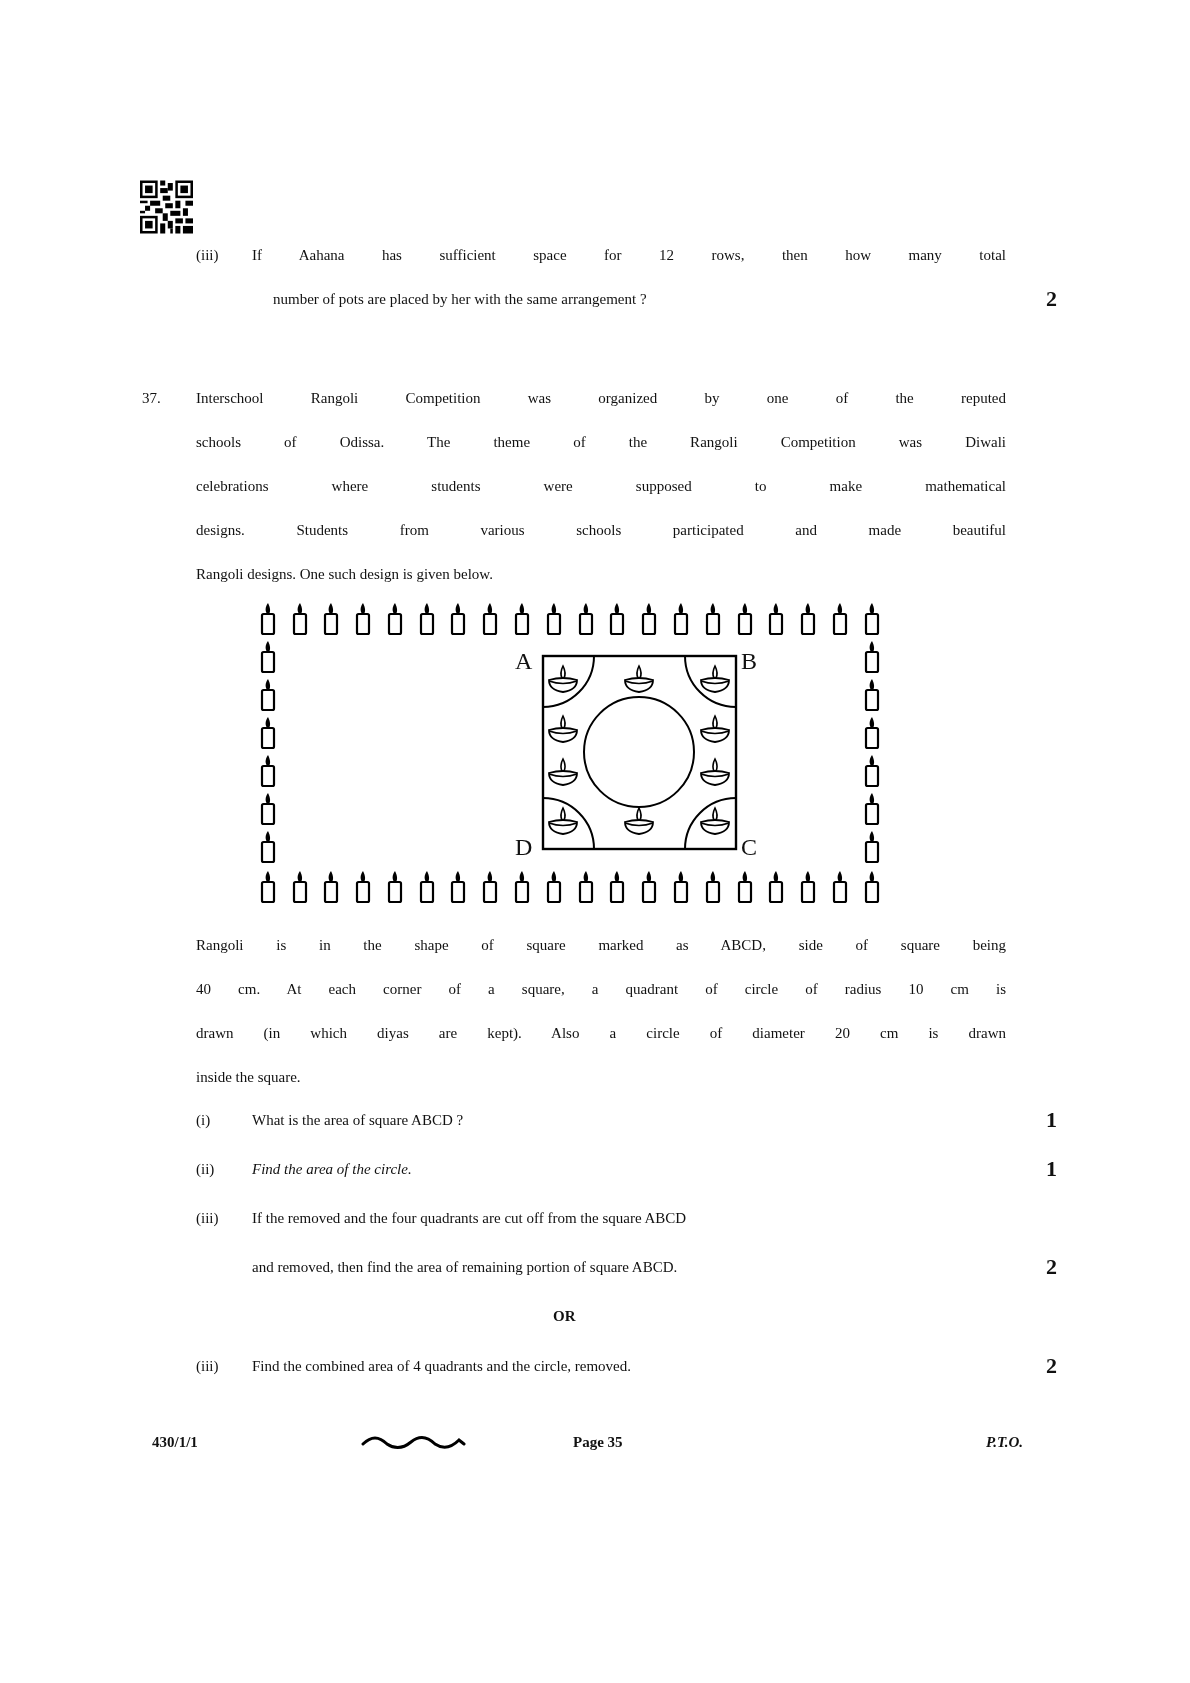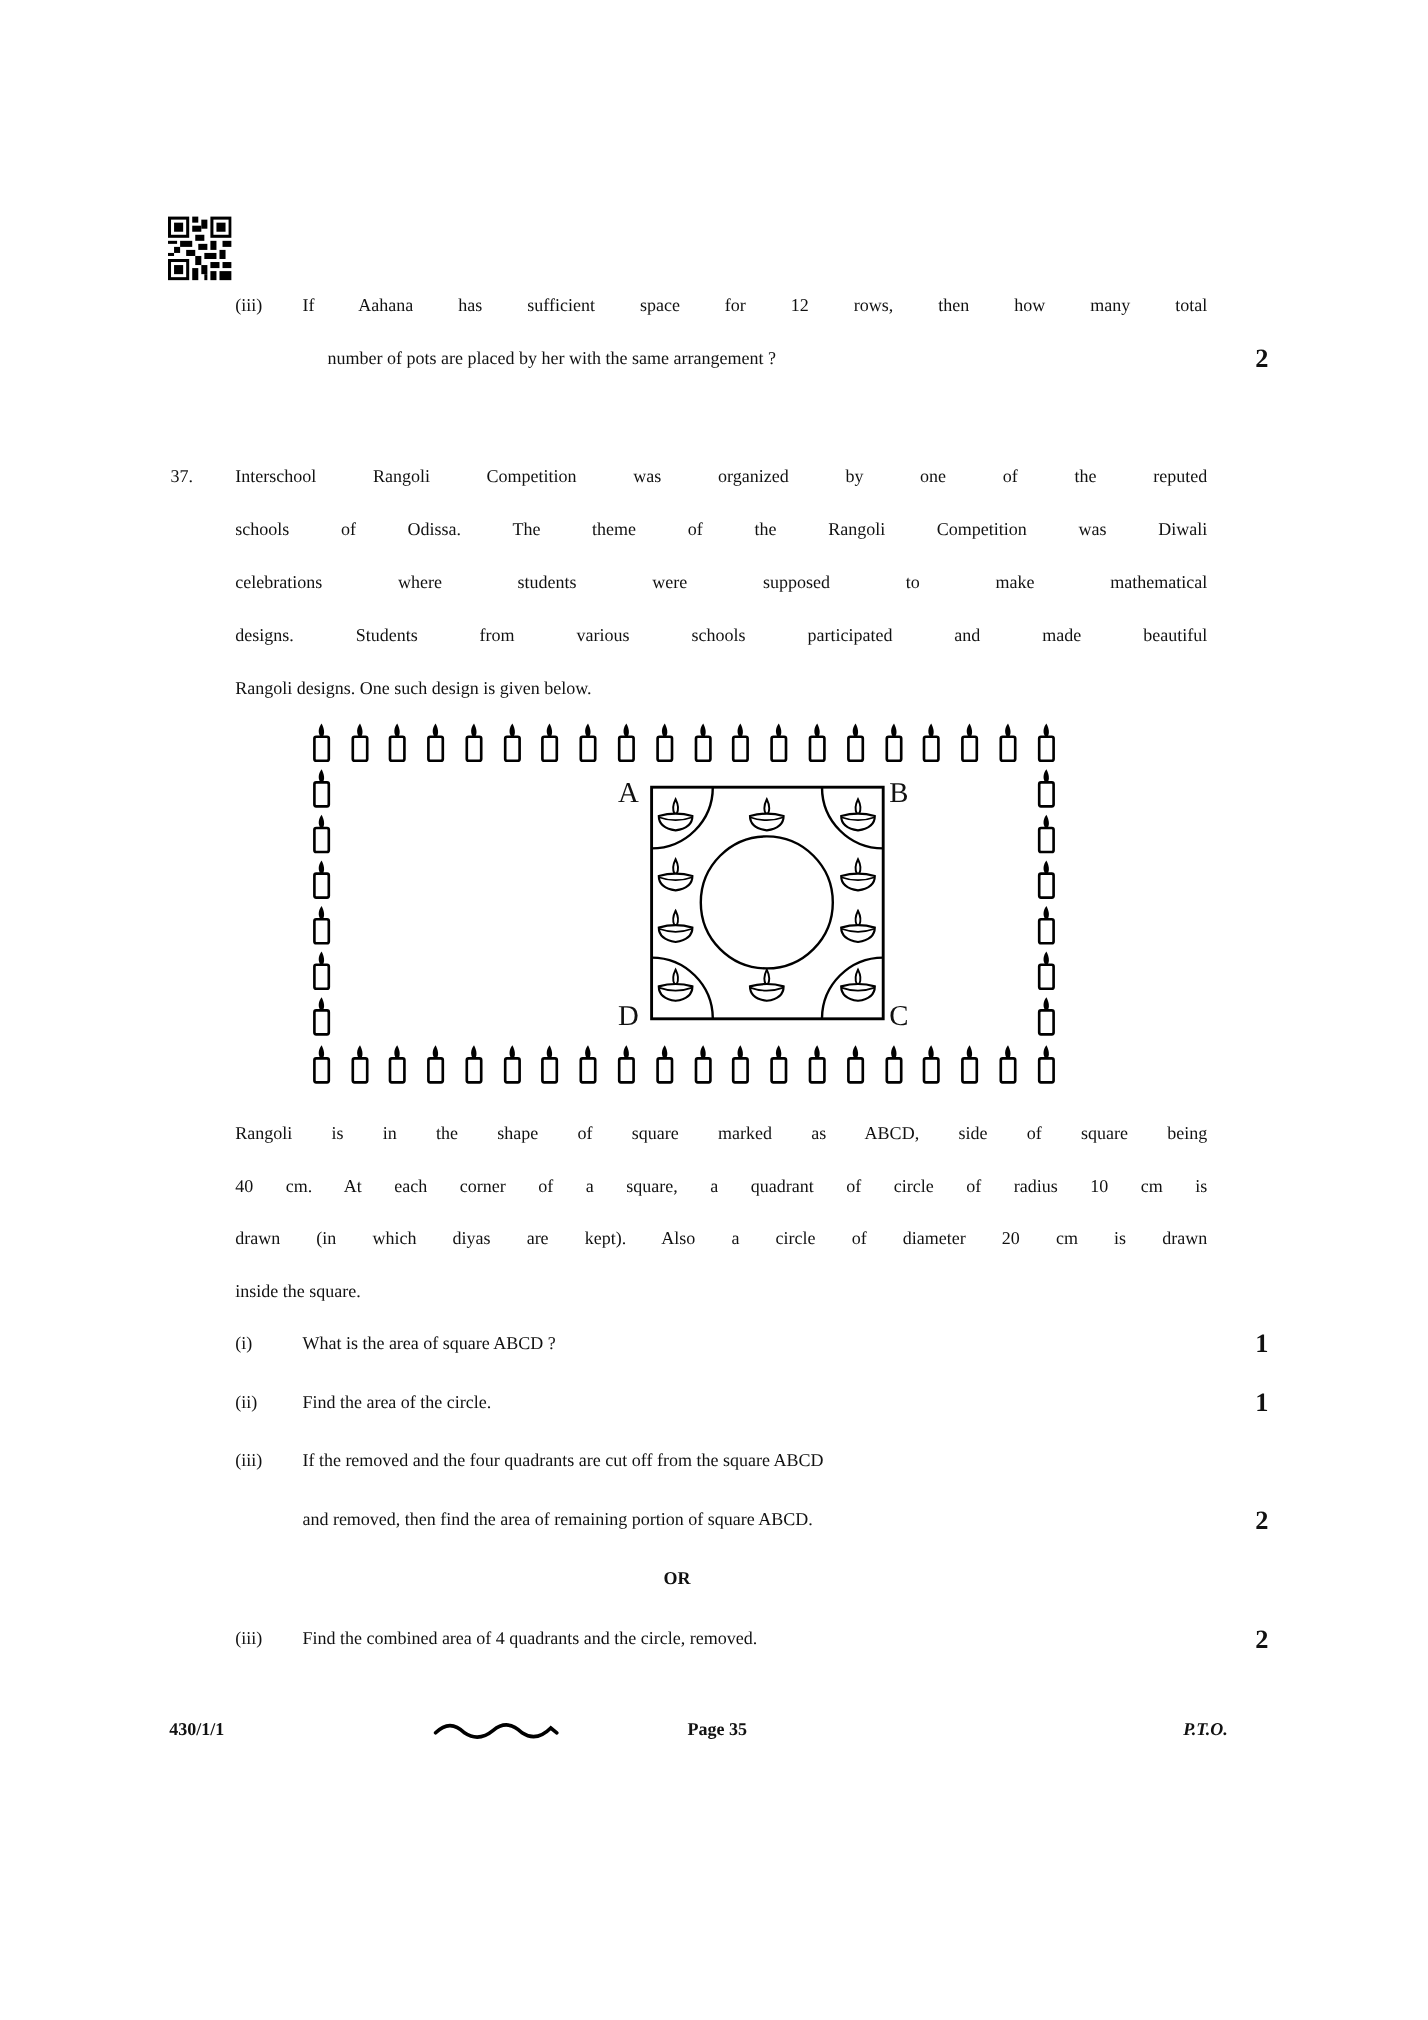--- a/index.html
+++ b/index.html
@@ -164,32 +164,32 @@
 <div class="abs txt just" style="left:196px;top:932px;width:810px;">Rangoli is in the shape of square marked as ABCD, side of square being</div>
 <div class="abs txt just" style="left:196px;top:976px;width:810px;">40 cm. At each corner of a square, a quadrant of circle of radius 10 cm is</div>
 <div class="abs txt just" style="left:196px;top:1020px;width:810px;">drawn (in which diyas are kept). Also a circle of diameter 20 cm is drawn</div>
 <div class="abs txt" style="left:196px;top:1064px;">inside the square.</div>
 
 <div class="abs txt" style="left:196px;top:1107px;">(i)</div>
 <div class="abs txt" style="left:252px;top:1107px;">What is the area of square ABCD ?</div>
 <div class="abs mark" style="left:1046px;top:1107px;">1</div>
 
 <div class="abs txt" style="left:196px;top:1156px;">(ii)</div>
-<div class="abs txt" style="left:252px;top:1156px;">Find the area of the circle.</div>
+<div class="abs txt" style="left:252px;top:1156px;font-style:italic;">Find the area of the circle.</div>
 <div class="abs mark" style="left:1046px;top:1156px;">1</div>
 
 <div class="abs txt" style="left:196px;top:1205px;">(iii)</div>
 <div class="abs txt" style="left:252px;top:1205px;">If the removed and the four quadrants are  cut off from the square ABCD</div>
 <div class="abs txt" style="left:252px;top:1254px;">and removed, then find the area of remaining portion of square ABCD.</div>
 <div class="abs mark" style="left:1046px;top:1254px;">2</div>
 
 <div class="abs txt bold" style="left:553px;top:1303px;">OR</div>
 
 <div class="abs txt" style="left:196px;top:1353px;">(iii)</div>
 <div class="abs txt" style="left:252px;top:1353px;text-align:center;">Find the combined area of 4 quadrants and the circle, removed.</div>
 <div class="abs mark" style="left:1046px;top:1353px;">2</div>
 
-<div class="abs txt bold" style="left:141px;top:1429px;">430/1/1</div>
+<div class="abs txt bold" style="left:152px;top:1429px;">430/1/1</div>
 <svg style="left:360px;top:1432px;" width="110" height="20" viewBox="0 0 110 20">
   <path d="M3,12 Q15,0 27,12 Q39,20 51,10 Q63,0 75,12 Q87,20 99,8 L104,12" fill="none" stroke="#000" stroke-width="3" stroke-linecap="round"></path>
 </svg>
 <div class="abs txt bold" style="left:573px;top:1429px;">Page 35</div>
 <div class="abs txt bold ital" style="left:986px;top:1429px;">P.T.O.</div>
 
 </body></html>

